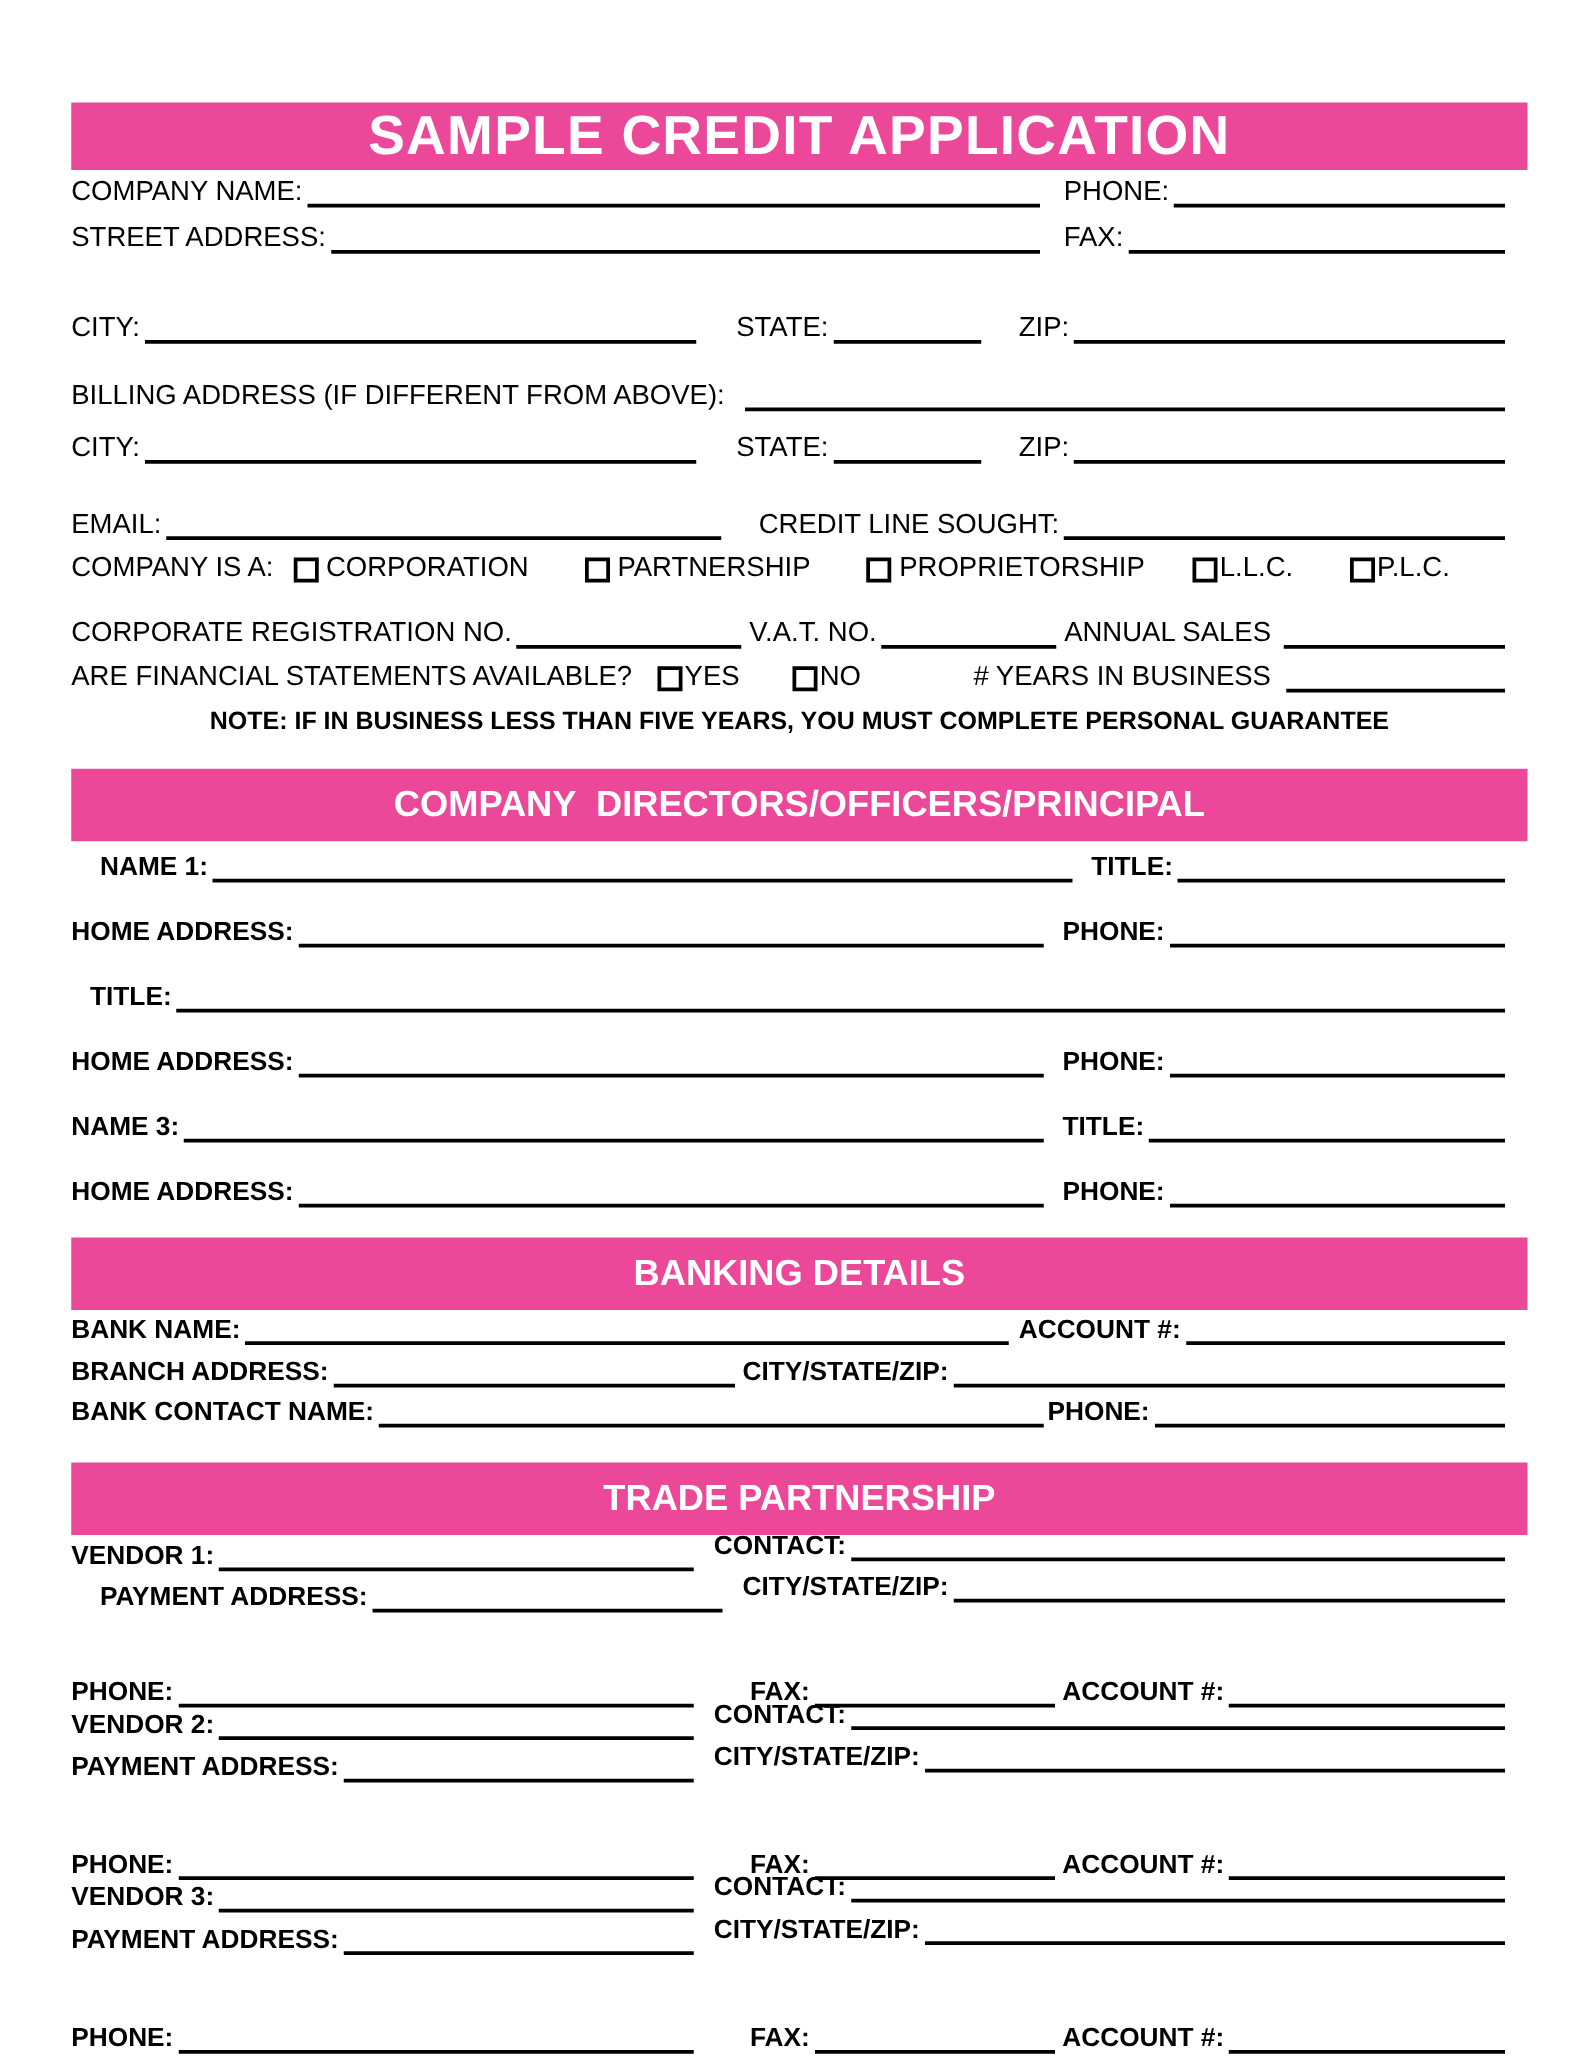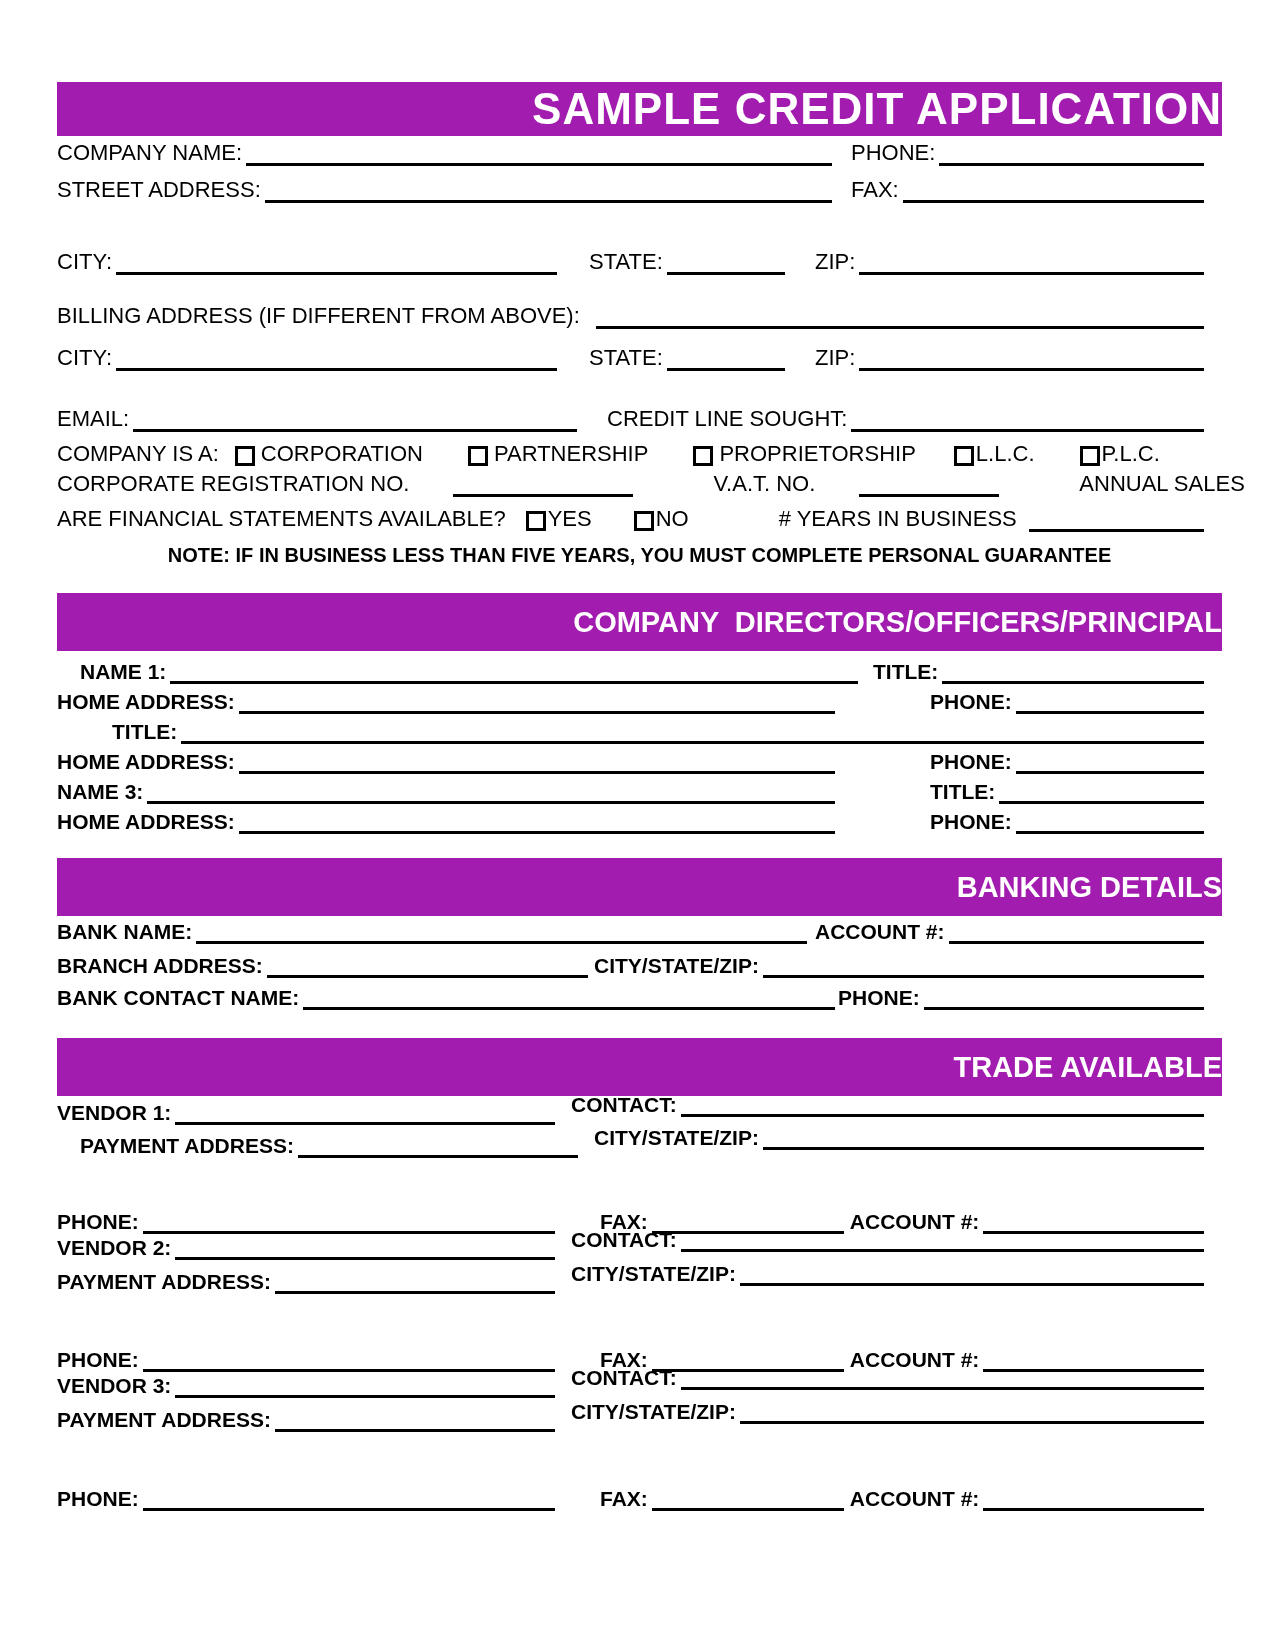--- a/index.html
+++ b/index.html
@@ -1,41 +1,41 @@
 <!DOCTYPE html>
 <html><head>
 <meta charset="utf-8">
 <style>
   html,body{margin:0;padding:0;background:#fff;}
   body{
     width:1275px;height:1650px;overflow:hidden;color:#000;
     font-family:"Liberation Sans",sans-serif;
   }
   .page{box-sizing:border-box;width:1275px;height:1650px;padding:82px 53px 0 57px;}
-  .band{background:#a21caf;color:#fff;font-weight:bold;text-align:right;}
+  .band{background:#ec4899;color:#fff;font-weight:bold;text-align:center;}
   .band.main{height:54px;line-height:54px;font-size:44px;letter-spacing:1px;}
   .band.sub{height:58px;line-height:58px;font-size:29px;white-space:pre;}
   .frow{display:flex;align-items:flex-end;height:26px;font-size:22px;}
   .frow.bold{font-size:21px;font-weight:bold;}
   .grp{display:flex;align-items:flex-end;}
   .flex1{flex:1;}
   .rm18{margin-right:18px;}
   .lbl{white-space:pre;padding-right:4px;}
   .line{flex:1;height:4px;border-bottom:3px solid #000;}
   
   .w775{width:775px;} .w778{width:778px;} .w750{width:750px;} .w531{width:531px;}
   .w520{width:520px;} .w500{width:500px;} .w196{width:196px;} .w498{width:498px;}
   .linew180{flex:0 0 180px;} .linew140{flex:0 0 140px;} .linew192{flex:0 0 192px;}
   .sp3{width:3px;} .sp6{width:6px;} .sp8{width:8px;} .sp12{width:12px;} .sp15{width:15px;}
   .sp16{width:16px;} .sp19{width:19px;} .sp30{width:30px;} .sp32{width:32px;} .sp45{width:45px;}
   .ml12{margin-left:12px;} .ml34{margin-left:34px;} .ml38{margin-left:38px;} .ml41{margin-left:41px;} .ml86{margin-left:86px;}
   
   .mt0{margin-top:0;} .mt2{margin-top:2px;} .mt3{margin-top:3px;text-align:right;} .mt4{margin-top:4px;}
   .mt6{margin-top:6px;} .mt7{margin-top:7px;margin-left:23px;} .mt8{margin-top:8px;} .mt9{margin-top:9px;}
-  .mt10{margin-top:4px;gap:40px;} .mt11{margin-top:11px;} .mt16{margin-top:16px;} .mt24{margin-top:24px;}
+  .mt10{margin-top:26px;} .mt11{margin-top:11px;} .mt16{margin-top:16px;} .mt24{margin-top:24px;}
   .mt25{margin-top:25px;} .mt28{margin-top:28px;} .mt35{margin-top:35px;} .mt44{margin-top:28px;text-align:right;}
   .mt46{margin-top:46px;} .mt50{margin-top:50px;} .mt52{margin-top:52px;} .mt53{margin-top:53px;}
   .cb{flex:0 0 auto;width:20px;height:20px;box-sizing:border-box;border:3px solid #000;
       background:#fff;margin:0 6px 1px 0;}
   .cb.tight{margin-right:2px;}
   .cbg{display:flex;align-items:flex-end;}
   .note{height:26px;line-height:26px;text-align:center;font-weight:bold;font-size:20px;margin-top:10px;}
   .raise{position:relative;top:-8px;}
   .footer{margin-top:16px;height:30px;line-height:30px;text-align:center;
           font-family:"Liberation Serif",serif;font-size:24px;}
@@ -278,21 +278,21 @@
       <span class="lbl">BANK CONTACT NAME:</span>
       <span class="line"></span>
     </div>
     <span class="sp3"></span>
     <div class="grp flex1 rm18">
       <span class="lbl">PHONE:</span>
       <span class="line"></span>
     </div>
   </div>
 
-  <div class="band sub mt28">TRADE AVAILABLE</div>
+  <div class="band sub mt28">TRADE PARTNERSHIP</div>
 
   <div class="frow bold mt3">
     <div class="grp w498">
       <span class="lbl">VENDOR 1:</span>
       <span class="line"></span>
     </div>
     <span class="sp16"></span>
     <div class="grp flex1 rm18 raise">
       <span class="lbl">CONTACT:</span>
       <span class="line"></span>

